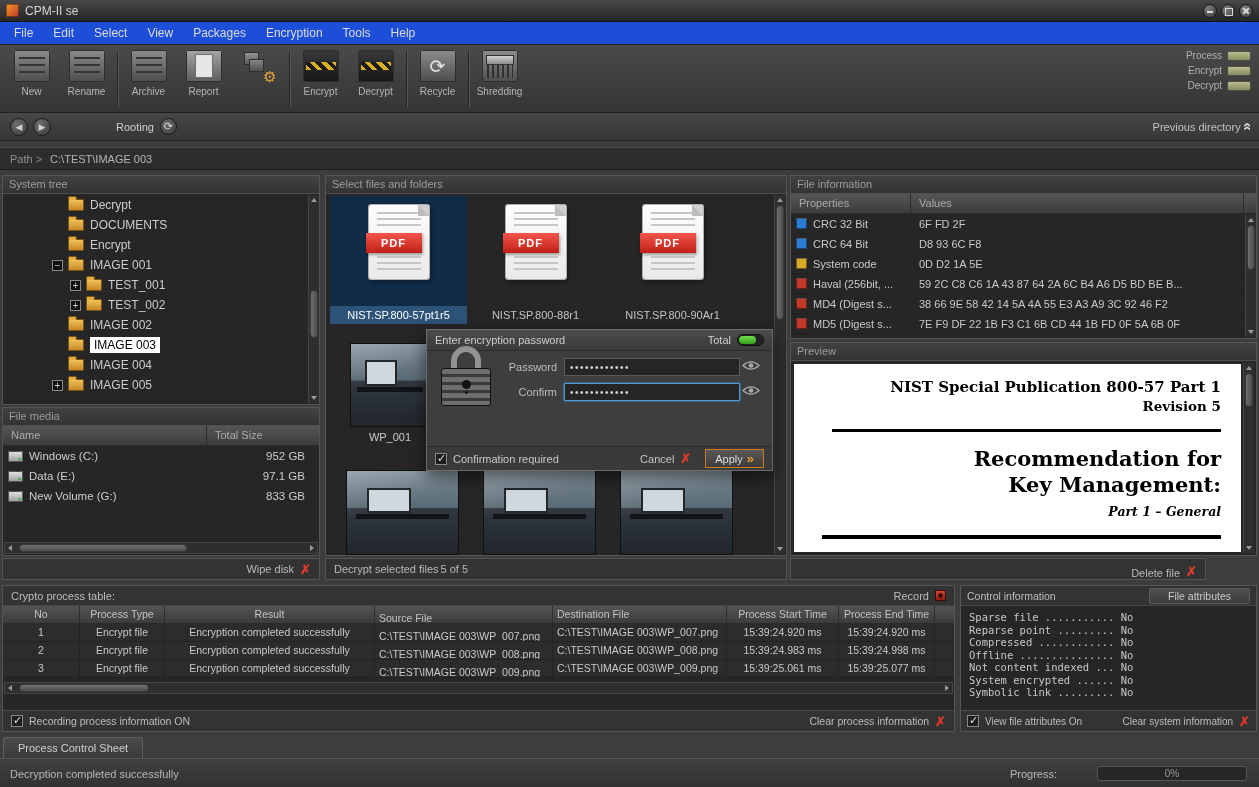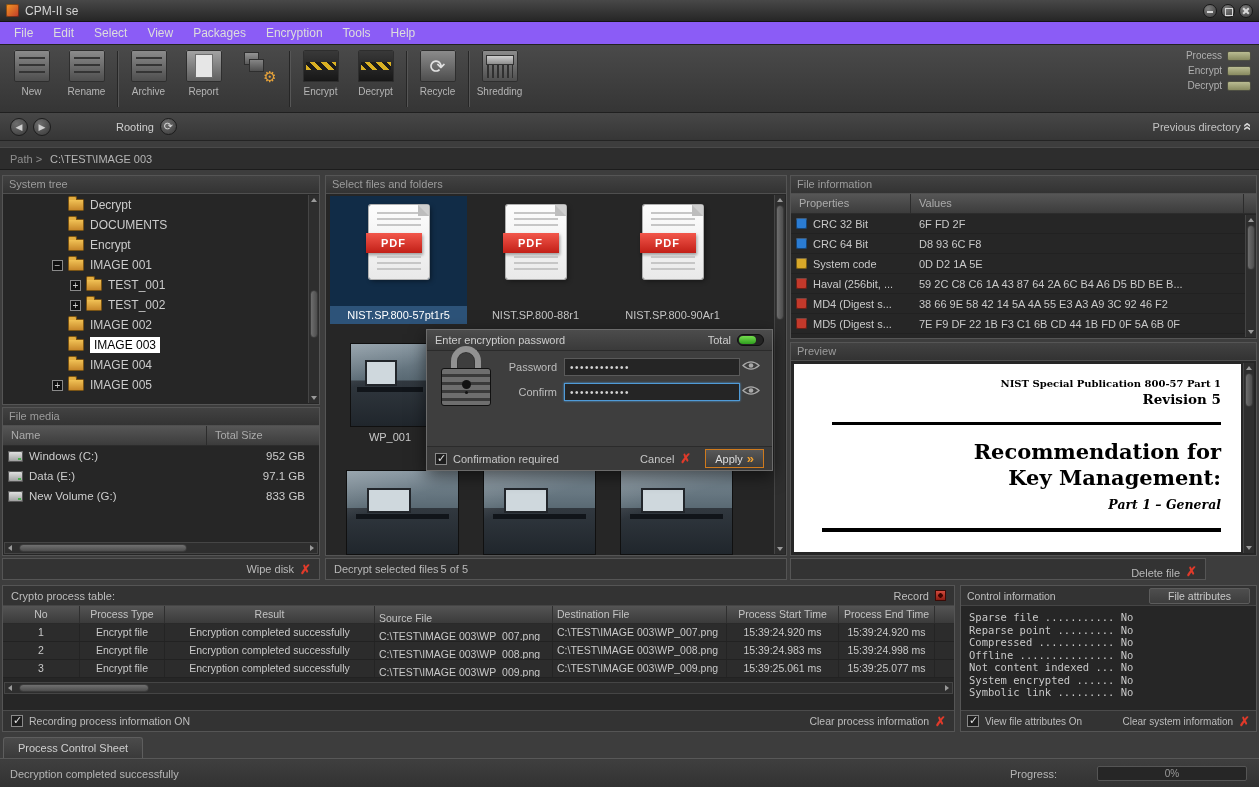--- a/index.html
+++ b/index.html
@@ -11,21 +11,21 @@
   .app-icon { width:13px; height:13px; border-radius:2px; background:linear-gradient(135deg,#f59a23,#c0392b); box-shadow:inset 0 0 0 1px rgba(0,0,0,.4); margin-right:6px; flex:none; }
   .win-title { font-size:12px; color:#d5d5d5; }
   .win-btns { margin-left:auto; display:flex; }
   .win-btn { width:14px; height:14px; border-radius:50%; background:radial-gradient(circle at 35% 30%,#7d7d7d,#3c3c3c); border:1px solid #191919; margin-left:4px; position:relative; cursor:pointer; }
   .win-btn.min::after { content:""; position:absolute; left:3px; right:3px; bottom:4px; height:2px; background:#d8d8d8; }
   .win-btn.max::after { content:""; position:absolute; left:3px; top:3px; width:6px; height:6px; border:1px solid #d8d8d8; }
   .win-btn.close::before,.win-btn.close::after { content:""; position:absolute; left:2px; top:5px; width:8px; height:2px; background:#d8d8d8; }
   .win-btn.close::before { transform:rotate(45deg); } .win-btn.close::after { transform:rotate(-45deg); }
 
   
-  .menubar { position:absolute; top:22px; left:0; right:0; height:23px; background:#8b5cf6; border-bottom:1px solid #222; display:flex; align-items:center; padding:0 4px; }
+  .menubar { position:absolute; top:22px; left:0; right:0; height:23px; background:#1d4ed8; border-bottom:1px solid #222; display:flex; align-items:center; padding:0 4px; }
   .mi { padding:3px 10px; font-size:12px; color:#ddd; cursor:default; }
 
   
   .toolbar { position:absolute; top:45px; left:0; right:0; height:68px; background:linear-gradient(#4a4a4a,#353535); border-bottom:1px solid #202020; display:flex; padding:3px 2px 0 4px; }
   .tbwrap { display:flex; }
   .tb { width:55px; text-align:center; padding-top:2px; cursor:pointer; }
   .tbi { width:36px; height:32px; margin:0 auto; border-radius:2px; position:relative; background:linear-gradient(#8d8d8d,#4c4c4c); box-shadow:inset 0 0 0 1px #2e2e2e, inset 0 1px 0 rgba(255,255,255,.25); }
   .tbi::before { content:""; position:absolute; left:5px; right:5px; top:7px; height:18px; background:repeating-linear-gradient(#353535 0 2px, transparent 2px 7px); }
   .i-report { background:linear-gradient(#a5a5a5,#5c5c5c); }
   .i-report::before { background:#e6e6e6; top:4px; left:9px; right:9px; height:24px; box-shadow:inset 0 0 0 1px #6e6e6e; }
@@ -152,21 +152,21 @@
   .fic-val { flex:1; padding-left:8px; border-right:1px solid #2c2c2c; }
   .fic-stub { width:12px; }
   .firow { height:20px; display:flex; align-items:center; font-size:11px; color:#c9c9c9; border-bottom:1px solid #212121; cursor:pointer; }
   .fico { width:11px; height:11px; border-radius:2px; margin:0 6px 0 5px; flex:none; box-shadow:inset 0 0 0 1px rgba(0,0,0,.45), inset 0 1px 0 rgba(255,255,255,.35); }
   .fprop { width:98px; white-space:nowrap; overflow:hidden; flex:none; }
   .fval { flex:1; padding-left:8px; white-space:nowrap; overflow:hidden; }
 
   
   #preview { left:790px; top:342px; width:467px; height:214px; }
   .doc { position:absolute; left:3px; top:21px; right:15px; bottom:3px; background:#fff; color:#000; font-family:"DejaVu Serif",serif; text-align:right; padding:14px 20px 0 28px; overflow:hidden; }
-  .doc-l1 { font-size:10px; font-weight:bold; }
+  .doc-l1 { font-size:15px; font-weight:bold; }
   .doc-l2 { font-size:13.5px; font-weight:bold; margin-top:2px; }
   .doc-rule { height:3px; background:#000; margin:15px 0 14px 10px; }
   .doc-t { font-size:21px; font-weight:bold; line-height:1.25; }
   .doc-sub { font-size:12.5px; font-weight:bold; font-style:italic; margin-top:5px; }
   .doc-rule2 { height:4px; background:#000; margin-top:16px; }
 
   
   #crypto { left:2px; top:585px; width:953px; height:147px; }
   .ct-title { height:20px; background:#333; border-bottom:1px solid #454545; display:flex; align-items:center; padding:0 8px; font-size:11px; color:#bdbdbd; }
   .rec { margin-left:auto; display:flex; align-items:center; gap:6px; cursor:pointer; }

